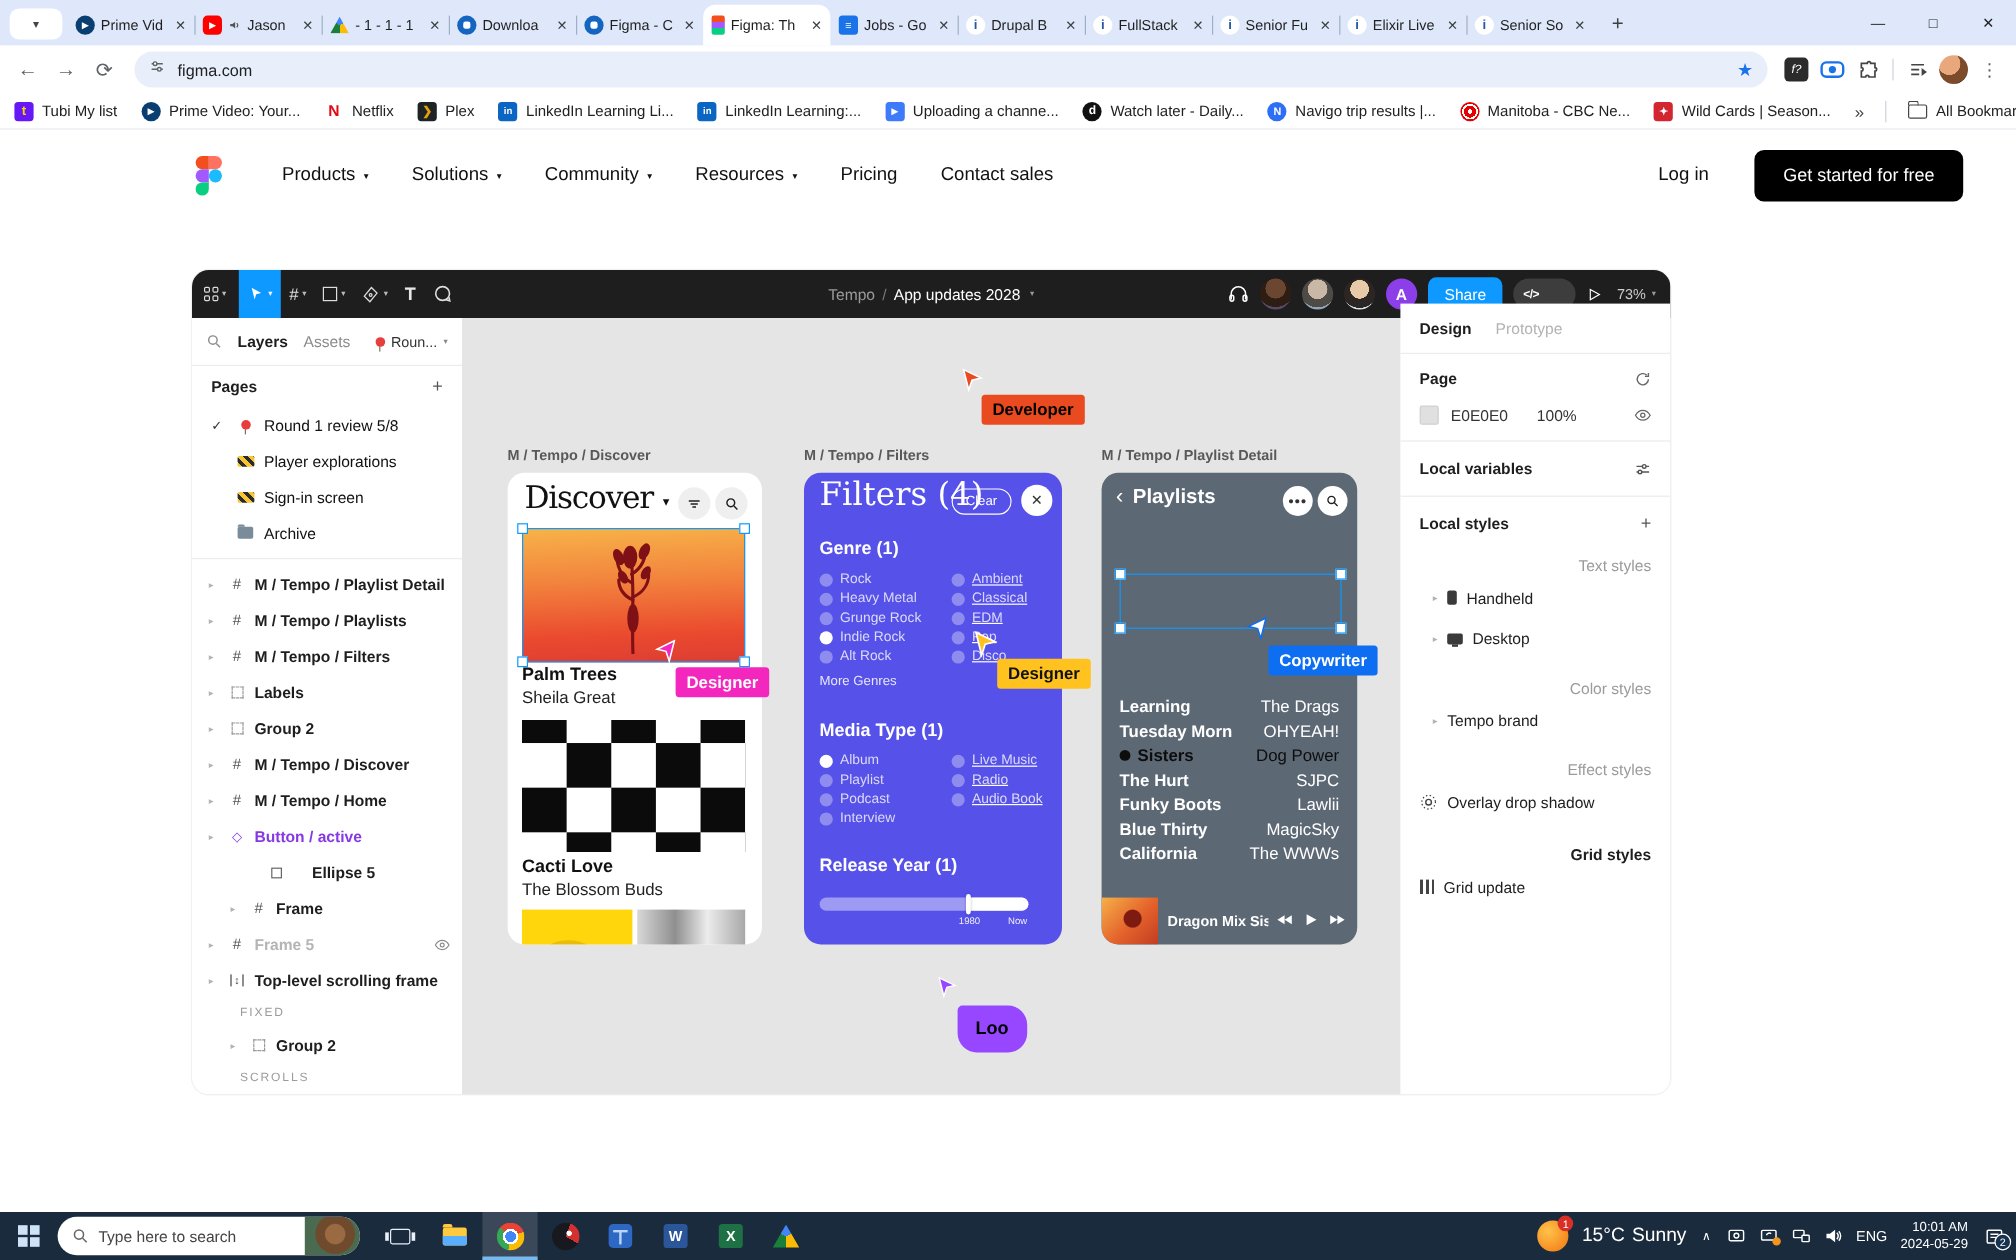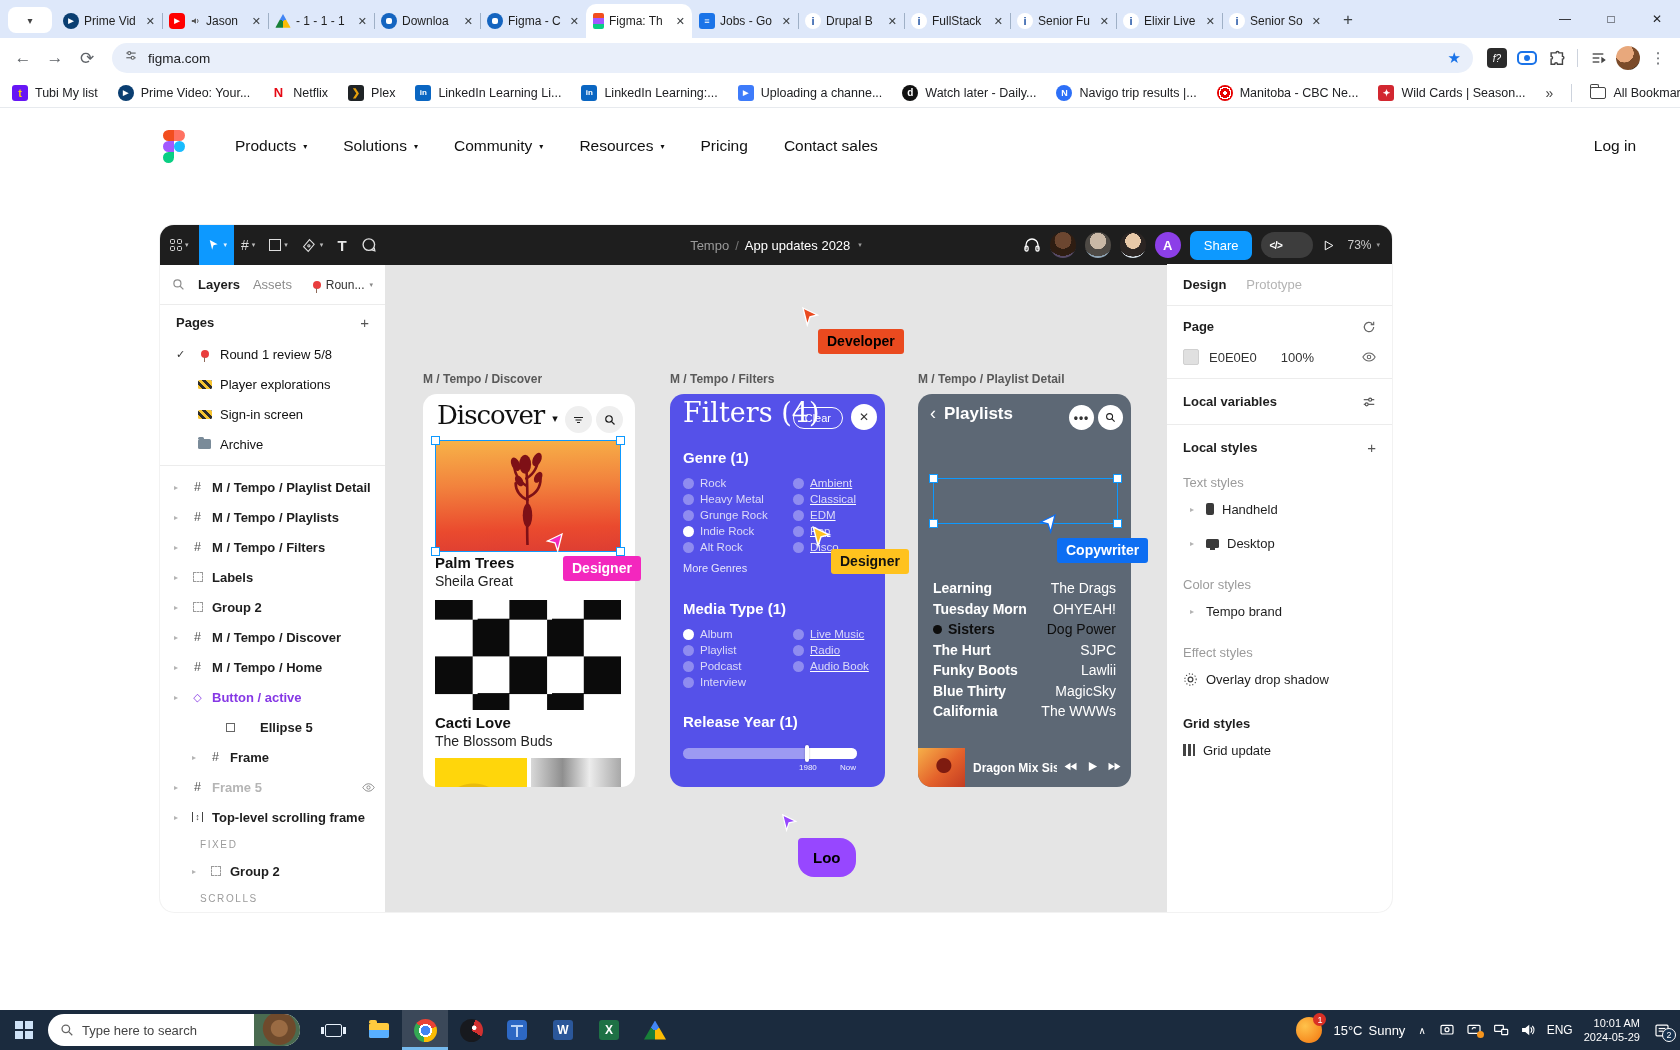--- a/index.html
+++ b/index.html
@@ -133,21 +133,21 @@
   .l-sq{width:9px;height:9px;border:1.4px solid #666;}
   .l-scroll{font-size:9px;color:#444;border-left:1.5px solid #444;border-right:1.5px solid #444;padding:0 2px;line-height:10px;}
   .llbl{flex:1;white-space:nowrap;overflow:hidden;font-weight:bold;}
   .lbold{font-weight:700;}
   .lpurple{color:#8638E5;}
   .lmuted{color:#b5b5b5;}
   .l-eye{display:flex;}
   .lsec{height:24px;display:flex;align-items:center;padding-left:40px;font-size:10px;letter-spacing:1.6px;color:#9b9b9b;}
 
   
-  .fig-right{position:absolute;right:0;top:39px;bottom:0;width:225px;background:#fff;font-size:13px;overflow:hidden;}
+  .fig-right{position:absolute;right:0;top:28px;bottom:0;width:225px;background:#fff;font-size:13px;overflow:hidden;text-align:right;}
   .rp-tabs{height:42px;display:flex;align-items:center;gap:20px;padding:0 16px;border-bottom:1px solid #ECECEC;}
   .rp-tab{color:#b3b3b3;}
   .rp-tab.active{color:#1e1e1e;font-weight:700;}
   .rp-sec{padding:13px 16px;border-bottom:1px solid #ECECEC;position:relative;}
   .rp-row{display:flex;align-items:center;}
   .rp-title{font-weight:700;color:#1e1e1e;}
   .rp-ric{margin-left:auto;display:flex;align-items:center;}
   .rp-color{margin-top:15px;display:flex;align-items:center;gap:10px;}
   .swatch{width:16px;height:16px;background:#E0E0E0;border:1px solid #d0d0d0;border-radius:2px;}
   .hex{color:#333;}
@@ -253,21 +253,21 @@
   .i-explorer::after{content:"";position:absolute;left:0;bottom:0;width:20px;height:8px;background:#58AFFF;border-radius:0 0 2px 2px;}
   .i-chrome{width:23px;height:23px;border-radius:50%;background:radial-gradient(circle,#4285F4 0 4.5px,#fff 4.5px 6.5px,transparent 6.5px),conic-gradient(from -50deg,#EA4335 0 120deg,#FBBC05 0 240deg,#34A853 0);}
   .i-media{width:23px;height:23px;border-radius:50%;background:radial-gradient(circle at 62% 38%,#fff 0 2px,transparent 2.5px),conic-gradient(from 20deg,#D23130 0 100deg,#17191E 0);}
   .i-calc{width:20px;height:20px;border-radius:4px;background:#2D68C4;background-image:linear-gradient(#bcd4f5 0 0),linear-gradient(#bcd4f5 0 0);background-size:12px 2px,2px 12px;background-position:4px 5px,9px 5px;background-repeat:no-repeat;}
   .i-word,.i-excel{width:20px;height:20px;border-radius:3px;color:#fff;font-size:12px;font-weight:700;display:flex;align-items:center;justify-content:center;}
   .i-word{background:#2B579A;} .i-excel{background:#1E7145;}
   .i-drive{width:22px;height:19px;background:conic-gradient(from -60deg,#4285F4 0 120deg,#FBBC04 0 240deg,#188038 0);clip-path:polygon(50% 0,100% 100%,0 100%);}
   .tray{margin-left:auto;display:flex;align-items:center;gap:11px;padding-right:4px;}
   .w-ico{width:26px;height:26px;border-radius:50%;background:radial-gradient(circle at 35% 35%,#FFC24B,#F68A1F 72%);position:relative;}
   .w-badge{position:absolute;right:-4px;top:-4px;width:13px;height:13px;border-radius:50%;background:#D93025;color:#fff;font-size:9px;display:flex;align-items:center;justify-content:center;}
-  .w-text{font-size:13px;display:flex;gap:6px;}
+  .w-text{font-size:16px;display:flex;gap:6px;}
   .tr-chev{font-size:10px;color:#fff;margin:0 2px;}
   .tr-ic{position:relative;display:flex;align-items:center;}
   .orange-dot{position:absolute;right:-2px;bottom:-1px;width:7px;height:7px;border-radius:50%;background:#F6951D;}
   .tr-lang{font-size:12px;}
   .tr-time{text-align:right;font-size:11px;line-height:1.3;}
   .tr-notif{position:relative;margin-left:3px;margin-right:6px;}
   .n-badge{position:absolute;right:-6px;bottom:-4px;width:14px;height:14px;border-radius:50%;background:#16324F;border:1px solid #fff;color:#fff;font-size:9px;display:flex;align-items:center;justify-content:center;}
 </style>
 </head>
 <body>
@@ -482,20 +482,21 @@
         </span>
         <span class="nav-item">
           <span>Pricing</span>
         </span>
         <span class="nav-item">
           <span>Contact sales</span>
         </span>
       </div>
     <div class="hdr-right">
       <span class="login">Log in</span>
+      <span class="cta">Get started for free</span>
     </div>
   </div>
 
   <div class="embed">
 
     <div class="fig-toolbar">
       <div class="ftool menu">
         <span class="fgrid">
             <i></i>
             <i></i>

